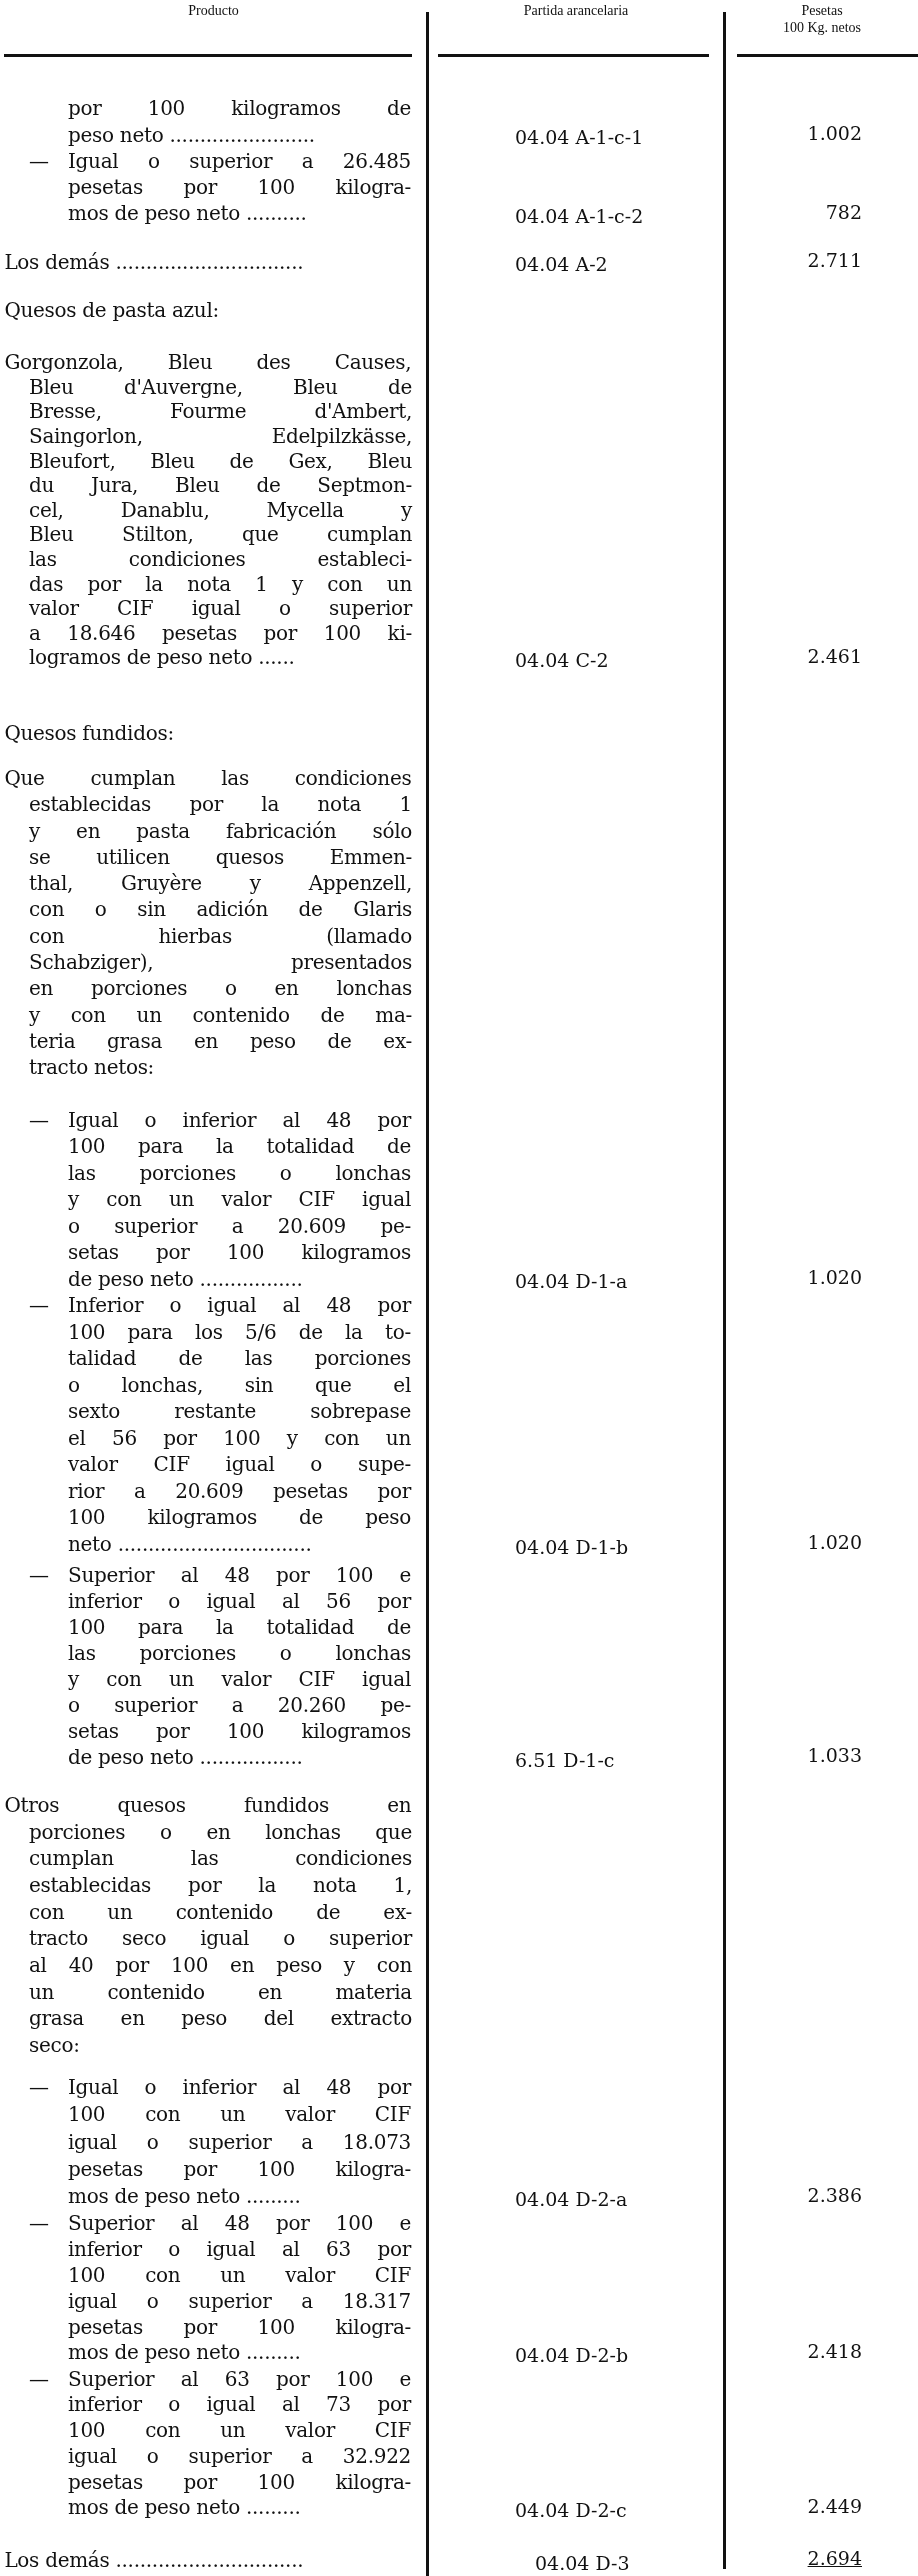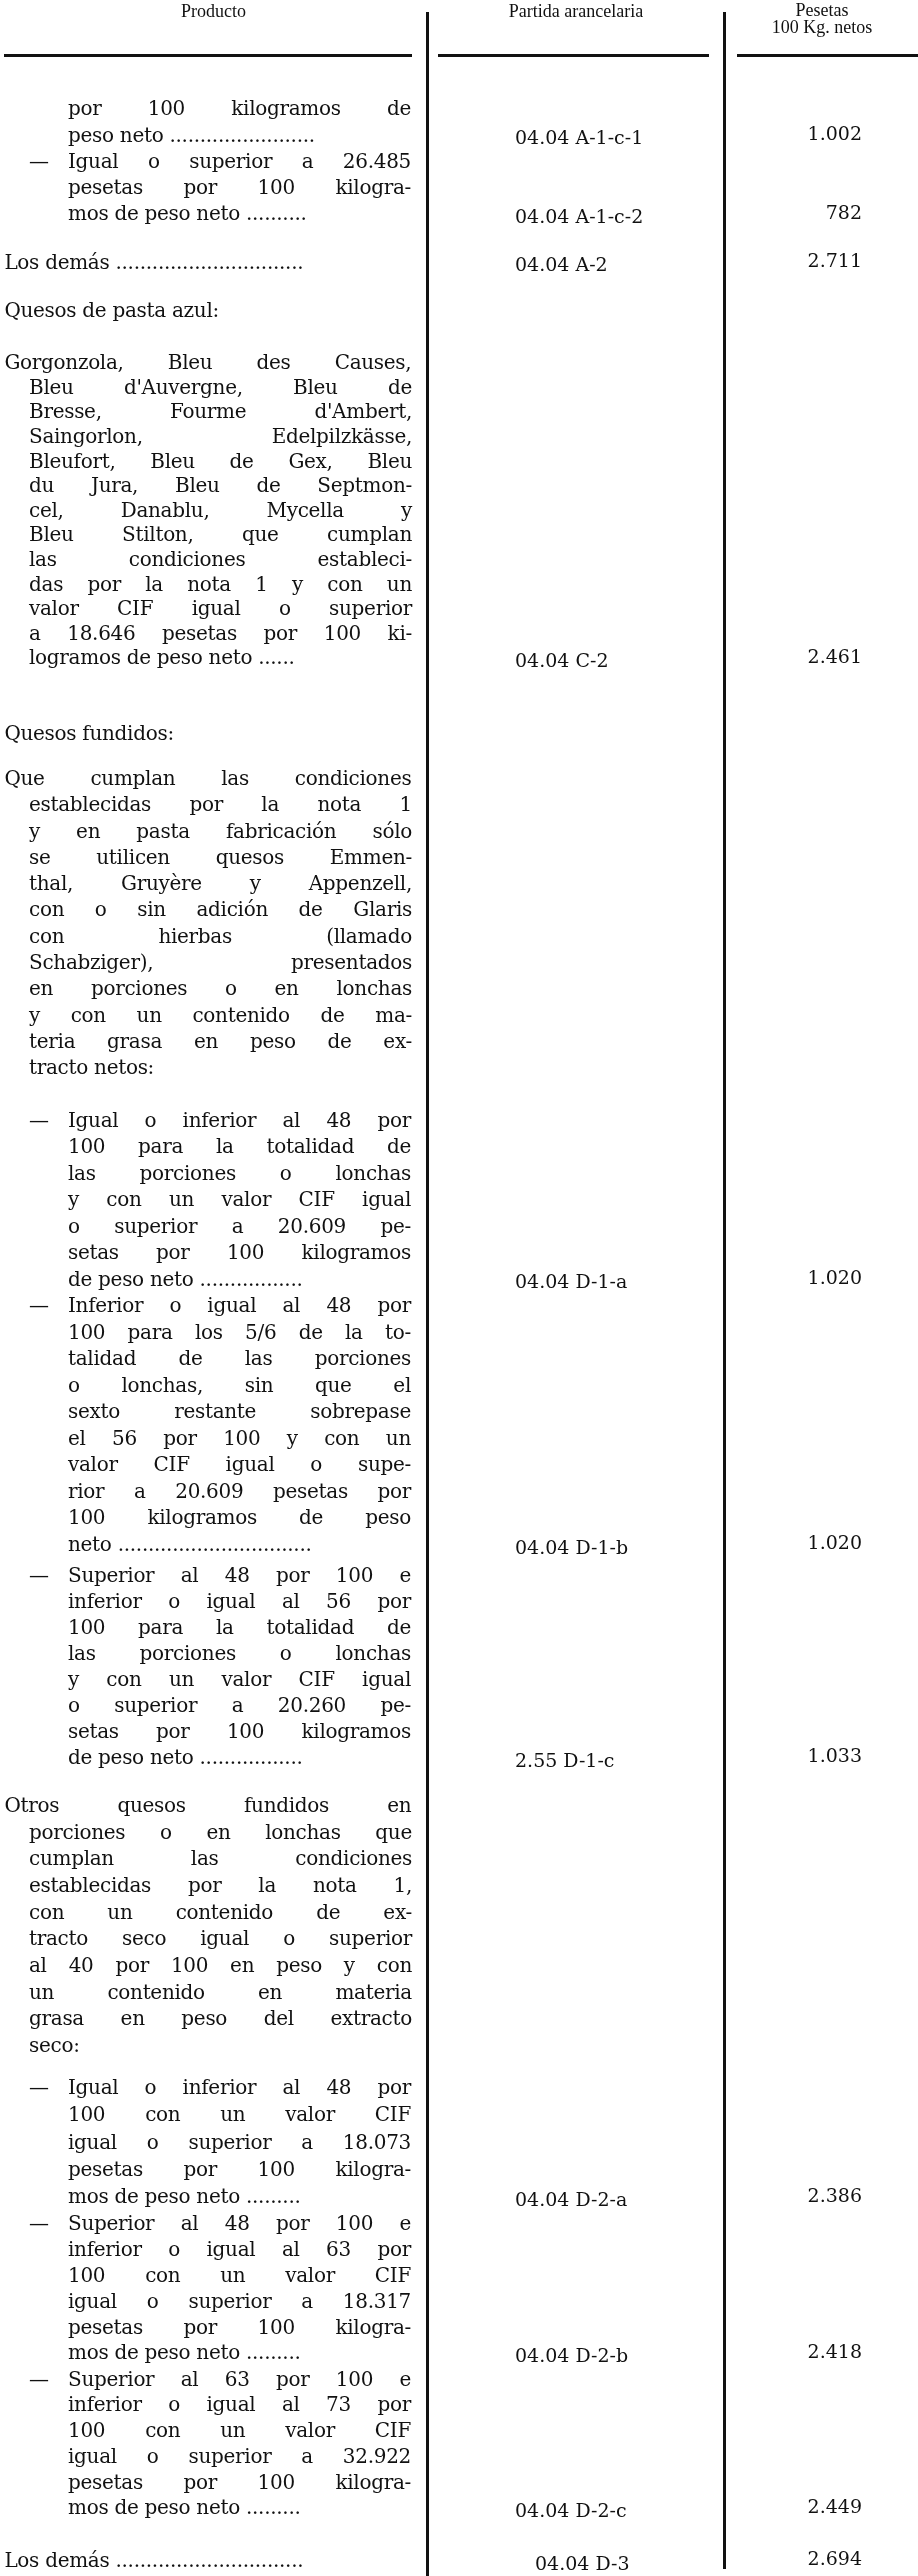--- a/index.html
+++ b/index.html
@@ -1,21 +1,21 @@
 <!DOCTYPE html>
 <html style="font-size:14px"><head>
   <meta charset="utf-8">
   <style>
     html, body { margin: 0; padding: 0; background: #ffffff; }
     body {
       width: 918px; height: 2576px; position: relative; overflow: hidden;
       font-family: "DejaVu Serif", "Liberation Serif", serif; color: #111111;
     }
     .hdr {
-      position: absolute; top: 0; font-size: 18px; line-height: 18.4px;
+      position: absolute; top: 0; font-size: 14px; line-height: 18.4px;
       text-align: center; color: #111;
       font-family: "Liberation Serif", "DejaVu Serif", serif;
     }
     .hdr-producto { left: 0; width: 427px; top: 1.8px; }
     .hdr-partida { left: 427px; width: 298px; top: 1.8px; }
     .hdr-pesetas { left: 725px; width: 194px; top: 1.8px; line-height: 17.5px; }
     .rule { position: absolute; height: 2.6px; background: #111; top: 54px; }
     .vline { position: absolute; width: 2.6px; background: #111; }
     .line {
       position: absolute; left: 0; height: 25.4px; white-space: nowrap;
@@ -138,21 +138,21 @@
     <div>
       <span class="dash" style="top: 1563px;">—</span>
       <div class="line" style="left: 68px; width: 343px; top: 1563px;">Superior al 48 por 100 e</div>
       <div class="line" style="left: 68px; width: 343px; top: 1589px;">inferior o igual al 56 por</div>
       <div class="line" style="left: 68px; width: 343px; top: 1615px;">100 para la totalidad de</div>
       <div class="line" style="left: 68px; width: 343px; top: 1641px;">las porciones o lonchas</div>
       <div class="line" style="left: 68px; width: 343px; top: 1667px;">y con un valor CIF igual</div>
       <div class="line" style="left: 68px; width: 343px; top: 1693px;">o superior a 20.260 pe-</div>
       <div class="line" style="left: 68px; width: 343px; top: 1719px;">setas por 100 kilogramos</div>
       <div class="line last" style="left: 68px; width: 343px; top: 1745px;">de peso neto .................</div>
-      <div class="code" style="top: 1748px;">2.55 D-1-c</div>
+      <div class="code" style="top: 1748px;">6.51 D-1-c</div>
       <div class="value" style="top: 1743px;">1.033</div>
     </div>
     <div>
       <div class="line" style="left: 4.4px; width: 407px; top: 1793px;">Otros quesos fundidos en</div>
       <div class="line" style="left: 29px; width: 383px; top: 1820px;">porciones o en lonchas que</div>
       <div class="line" style="left: 29px; width: 383px; top: 1846px;">cumplan las condiciones</div>
       <div class="line" style="left: 29px; width: 383px; top: 1873px;">establecidas por la nota 1,</div>
       <div class="line" style="left: 29px; width: 383px; top: 1900px;">con un contenido de ex-</div>
       <div class="line" style="left: 29px; width: 383px; top: 1926px;">tracto seco igual o superior</div>
       <div class="line" style="left: 29px; width: 383px; top: 1953px;">al 40 por 100 en peso y con</div>
@@ -188,16 +188,16 @@
       <div class="line" style="left: 68px; width: 343px; top: 2418px;">100 con un valor CIF</div>
       <div class="line" style="left: 68px; width: 343px; top: 2444px;">igual o superior a 32.922</div>
       <div class="line" style="left: 68px; width: 343px; top: 2470px;">pesetas por 100 kilogra-</div>
       <div class="line last" style="left: 68px; width: 343px; top: 2495px;">mos de peso neto .........</div>
       <div class="code" style="top: 2498px;">04.04 D-2-c</div>
       <div class="value" style="top: 2494px;">2.449</div>
     </div>
     <div>
       <div class="line last" style="left: 4.4px; width: 407px; top: 2548px;">Los demás ...............................</div>
       <div class="code" style="top: 2551px; margin-left: 20px;">04.04 D-3</div>
-      <div class="value" style="top: 2546px;">2.694</div>
+      <div class="value" style="top: 2546px; text-decoration: underline;">2.694</div>
     </div>
   </div>
 
 
 </body></html>

